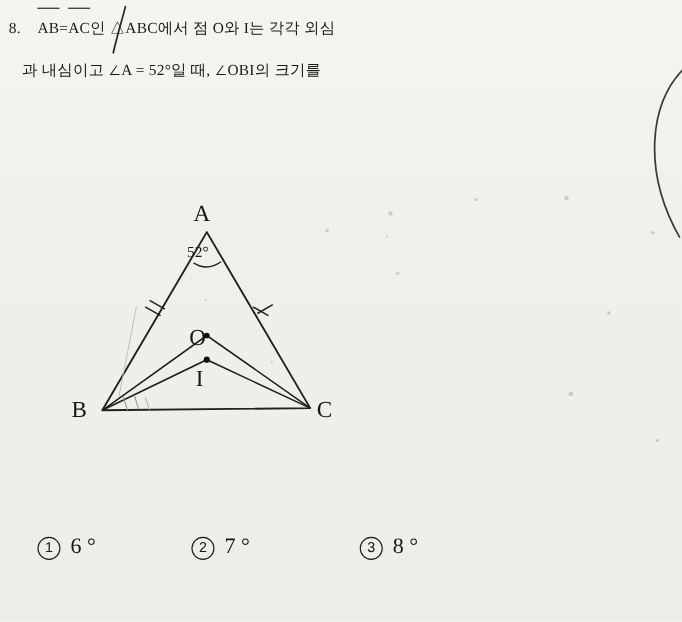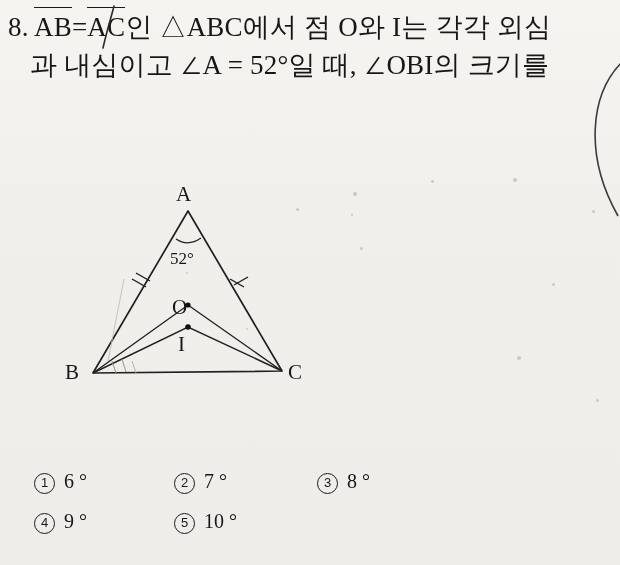--- a/index.html
+++ b/index.html
@@ -23,27 +23,27 @@
     background: linear-gradient(180deg, #f6f4f1 0%, #f1efeb 40%, #efedea 100%);
   }
   
   .qblock {
     position: absolute;
     left: 8px;
     top: 6px;
     width: 600px;
   }
   .qline {
-    font-size: 27px;
+    font-size: 14px;
     line-height: 38px;
     white-space: nowrap;
     letter-spacing: 0.2px;
   }
   .qline.l1 { margin-left: 0px; }
-  .qline.l2 { margin-left: 22px; }
+  .qline.l2 { margin-left: 12px; }
   .qline.l3 { margin-left: 28px; }
   .num {
     display: inline-block;
     width: 26px;
   }
   .ovl {
     position: relative;
     display: inline-block;
     padding-top: 2px;
   }
@@ -74,53 +74,54 @@
   .lbl {
     position: absolute;
     font-size: 21px;
     font-family: "Liberation Serif", serif;
   }
   .lbl-A { left: 116px; top: 7px; }
   .lbl-B { left: 5px;  top: 185px; }
   .lbl-C { left: 228px; top: 185px; }
   .lbl-O { left: 112px; top: 120px; }
   .lbl-I { left: 118px; top: 157px; }
-  .lbl-52 { left: 110px; top: 74px; font-size: 17px; }
+  .lbl-52 { left: 110px; top: 48px; font-size: 14px; }
   
   .choices {
     position: absolute;
     left: 34px;
     top: 470px;
     width: 420px;
   }
   .crow {
     height: 40px;
     position: relative;
   }
   .choice {
     position: absolute;
     font-size: 20px;
     white-space: nowrap;
+    margin-top: 16px;
   }
   .circ {
     display: inline-block;
     width: 19px;
     height: 19px;
     line-height: 18px;
     text-align: center;
     border: 1.3px solid #1a1a1a;
     border-radius: 50%;
     font-size: 13px;
     margin-right: 9px;
     vertical-align: 1px;
     font-family: "Liberation Sans", sans-serif;
   }
   .c1 { left: 0px; }
   .c2 { left: 140px; }
-  .c3 { left: 283px; }
+  .c3 { left: 293px; }
   
   .speck {
     position: absolute;
     background: #b9b2a8;
     border-radius: 50%;
     opacity: 0.65;
   }
   .edge-arc {
     position: absolute;
     right: -4px;
@@ -179,24 +180,20 @@
     <span class="lbl lbl-O">O</span>
     <span class="lbl lbl-I">I</span>
     <span class="lbl lbl-52"><span>52</span><span>°</span></span>
   </div>
 
   <div class="choices">
     <div class="crow">
       <div class="choice c1"><span class="circ">1</span><span>6 °</span></div>
       <div class="choice c2"><span class="circ">2</span><span>7 °</span></div>
       <div class="choice c3"><span class="circ">3</span><span>8 °</span></div>
-    </div>
-    <div class="crow">
-      <div class="choice c1"><span class="circ">4</span><span>9 °</span></div>
-      <div class="choice c2"><span class="circ">5</span><span>10 °</span></div>
     </div>
   </div>
 
   <svg class="edge-arc" viewBox="0 0 60 160">
     <path d="M58 2 C 26 34, 20 96, 54 156" stroke="#3a3a3a" stroke-width="1.6" fill="none"></path>
   </svg>
 
   <div class="speck" style="left:296px; top:208px; width:3px; height:3px;"></div>
   <div class="speck" style="left:353px; top:192px; width:4px; height:4px;"></div>
   <div class="speck" style="left:351px; top:214px; width:2px; height:2px;"></div>

